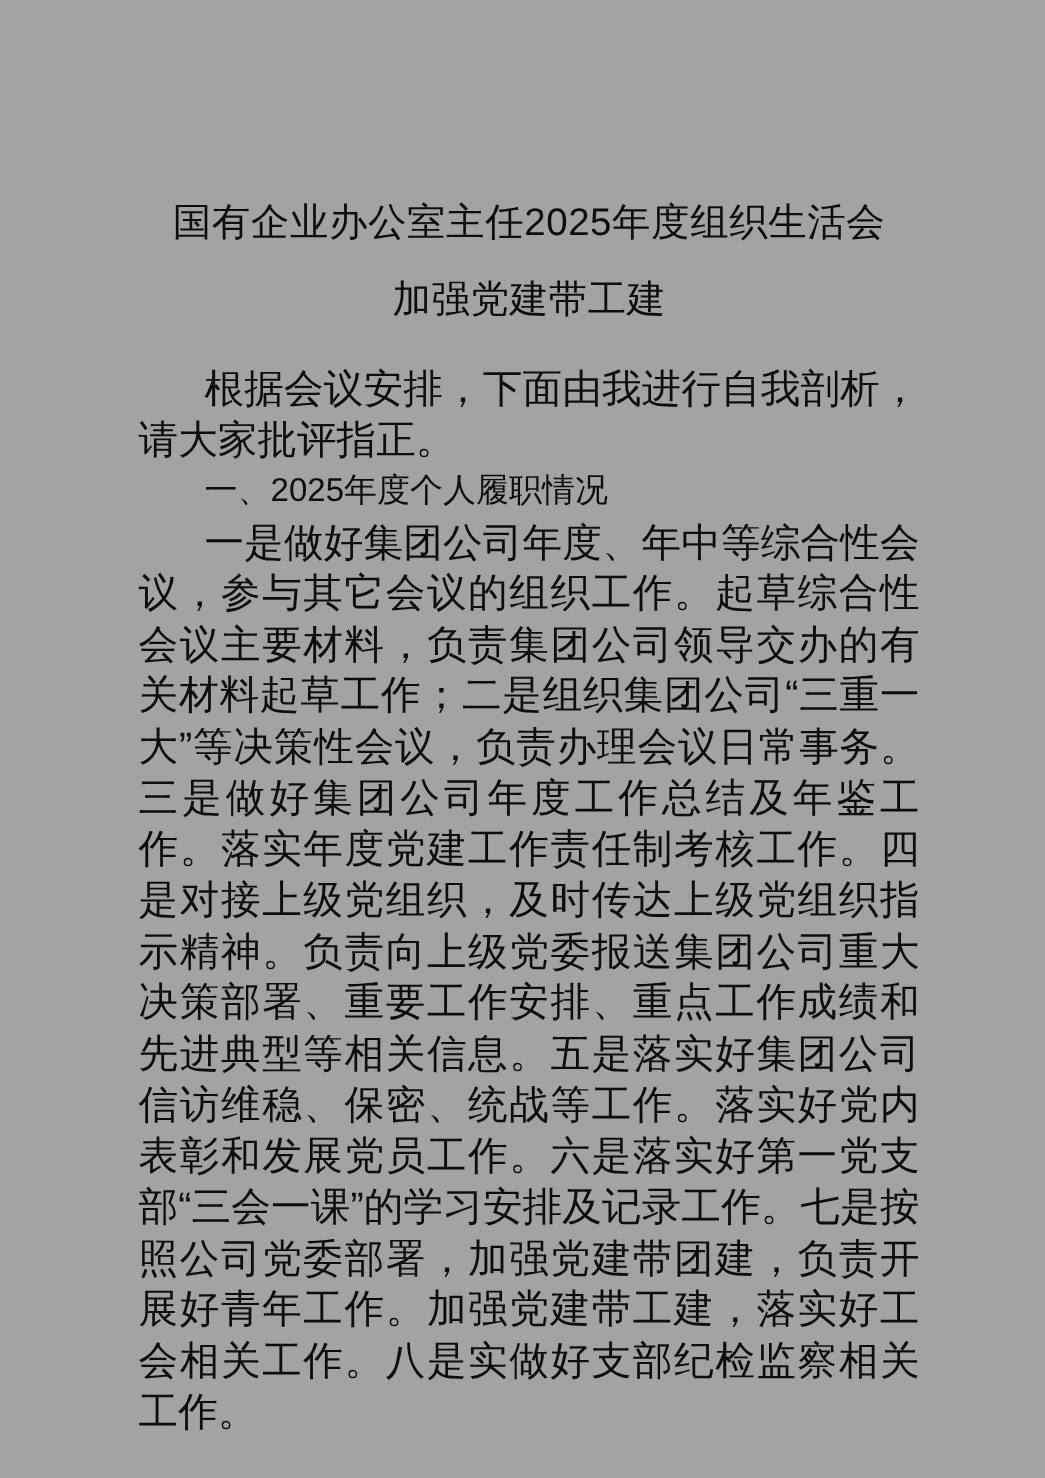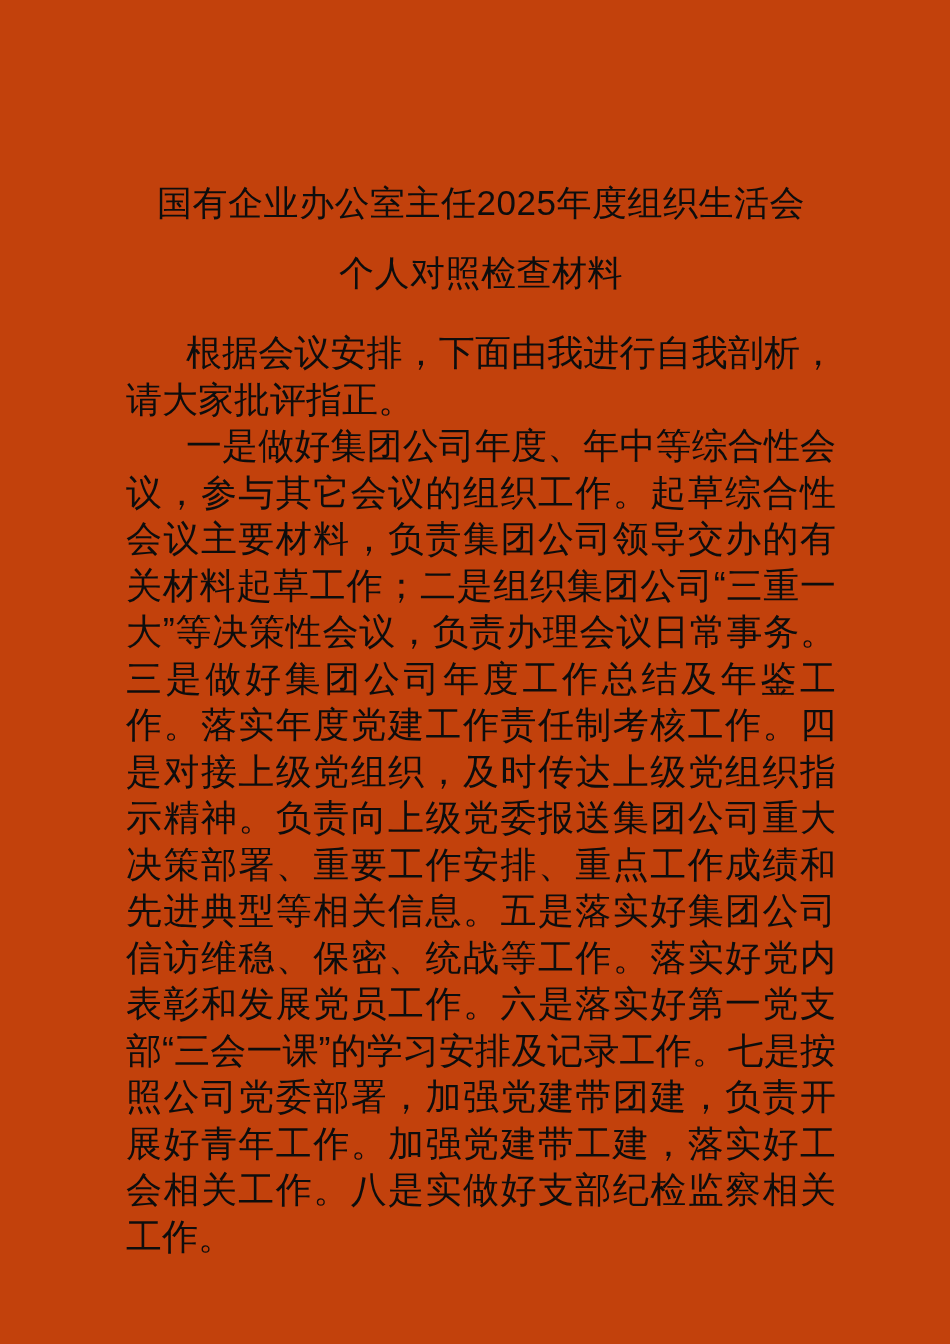--- a/index.html
+++ b/index.html
@@ -6,21 +6,21 @@
   html, body {
     margin: 0;
     padding: 0;
     background: #ffffff;
   }
 
   .page {
     position: relative;
     width: 950px;
     height: 1344px;
-    background: #c2410c;
+    background: #a3a3a3;
     margin: 0 auto;
     overflow: hidden;
     box-sizing: border-box;
   }
 
   .doc-body {
     position: absolute;
     left: 126px;
     top: 0;
     width: 710px;
@@ -79,21 +79,22 @@
   }
 </style>
 </head>
 <body>
 
 <div class="page">
   <div class="doc-body">
 
     <div class="doc-title title-line-1">国有企业办公室主任2025年度组织生活会</div>
 
-    <div class="doc-title title-line-2">个人对照检查材料</div>
+    <div class="doc-title title-line-2">加强党建带工建</div>
 
     <p class="para para-intro">根据会议安排，下面由我进行自我剖析，请大家批评指正。</p>
 
+    <p class="heading-1">一、2025年度个人履职情况</p>
 
     <p class="para para-duties">一是做好集团公司年度、年中等综合性会议，参与其它会议的组织工作。起草综合性会议主要材料，负责集团公司领导交办的有关材料起草工作；二是组织集团公司“三重一大”等决策性会议，负责办理会议日常事务。三是做好集团公司年度工作总结及年鉴工作。落实年度党建工作责任制考核工作。四是对接上级党组织，及时传达上级党组织指示精神。负责向上级党委报送集团公司重大决策部署、重要工作安排、重点工作成绩和先进典型等相关信息。五是落实好集团公司信访维稳、保密、统战等工作。落实好党内表彰和发展党员工作。六是落实好第一党支部“三会一课”的学习安排及记录工作。七是按照公司党委部署，加强党建带团建，负责开展好青年工作。加强党建带工建，落实好工会相关工作。八是实做好支部纪检监察相关工作。</p>
 
   </div>
 </div>
 
 </body></html>

